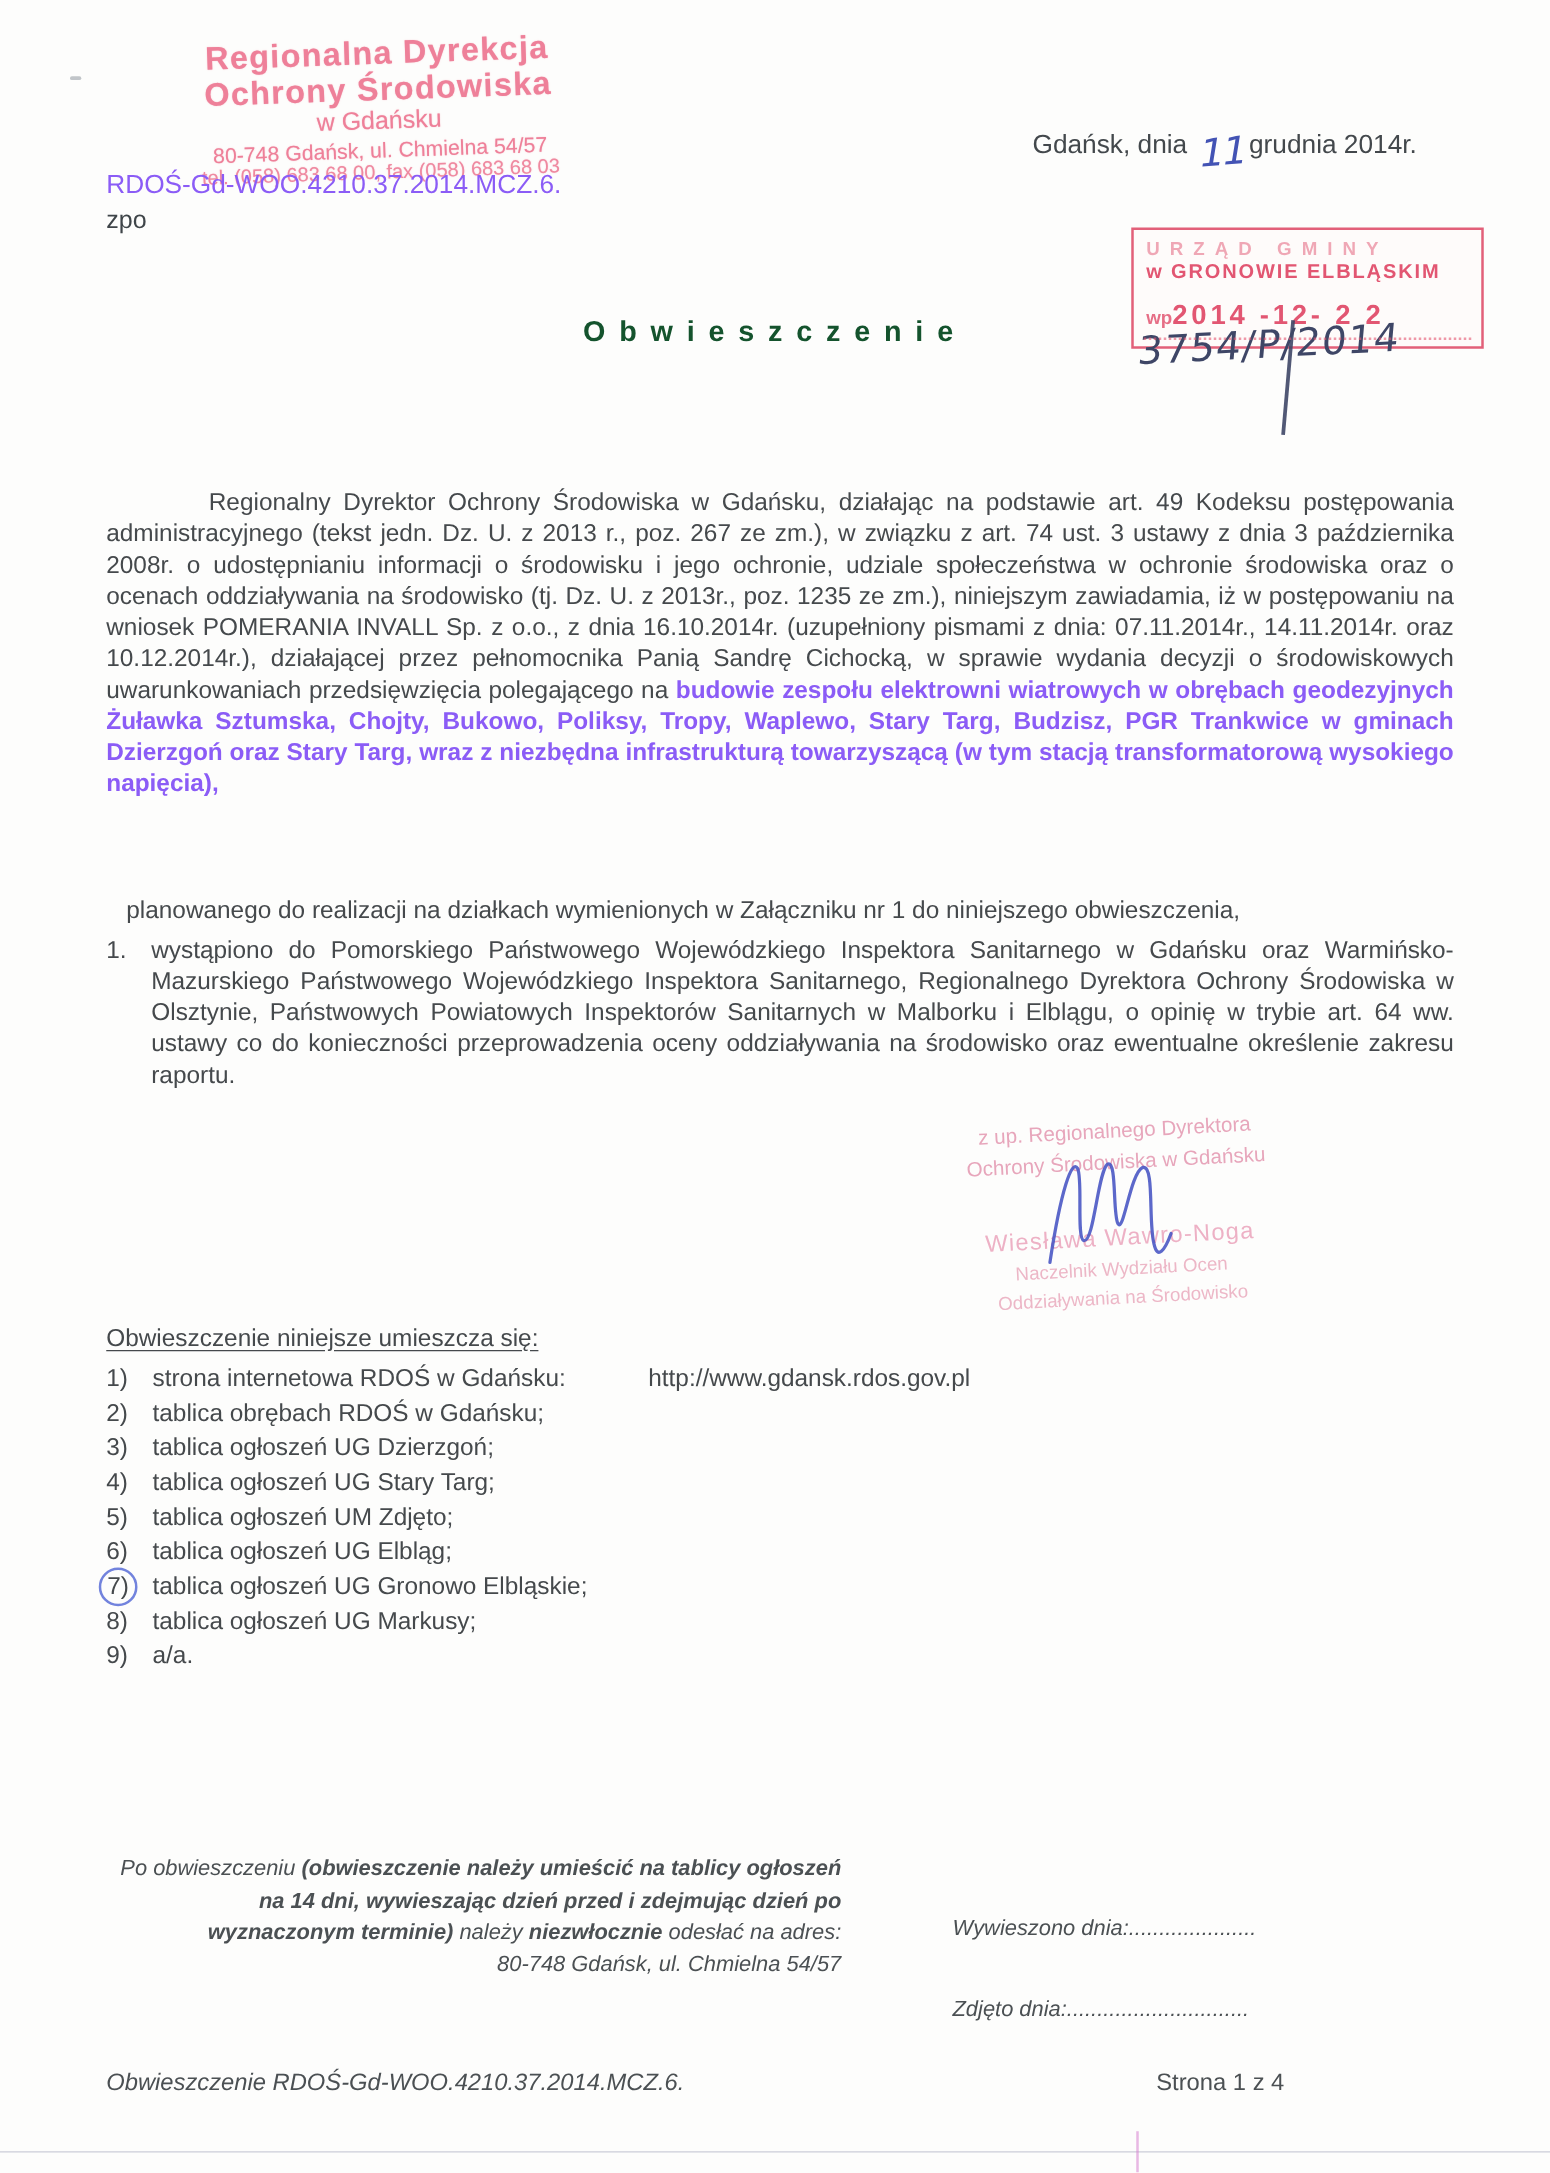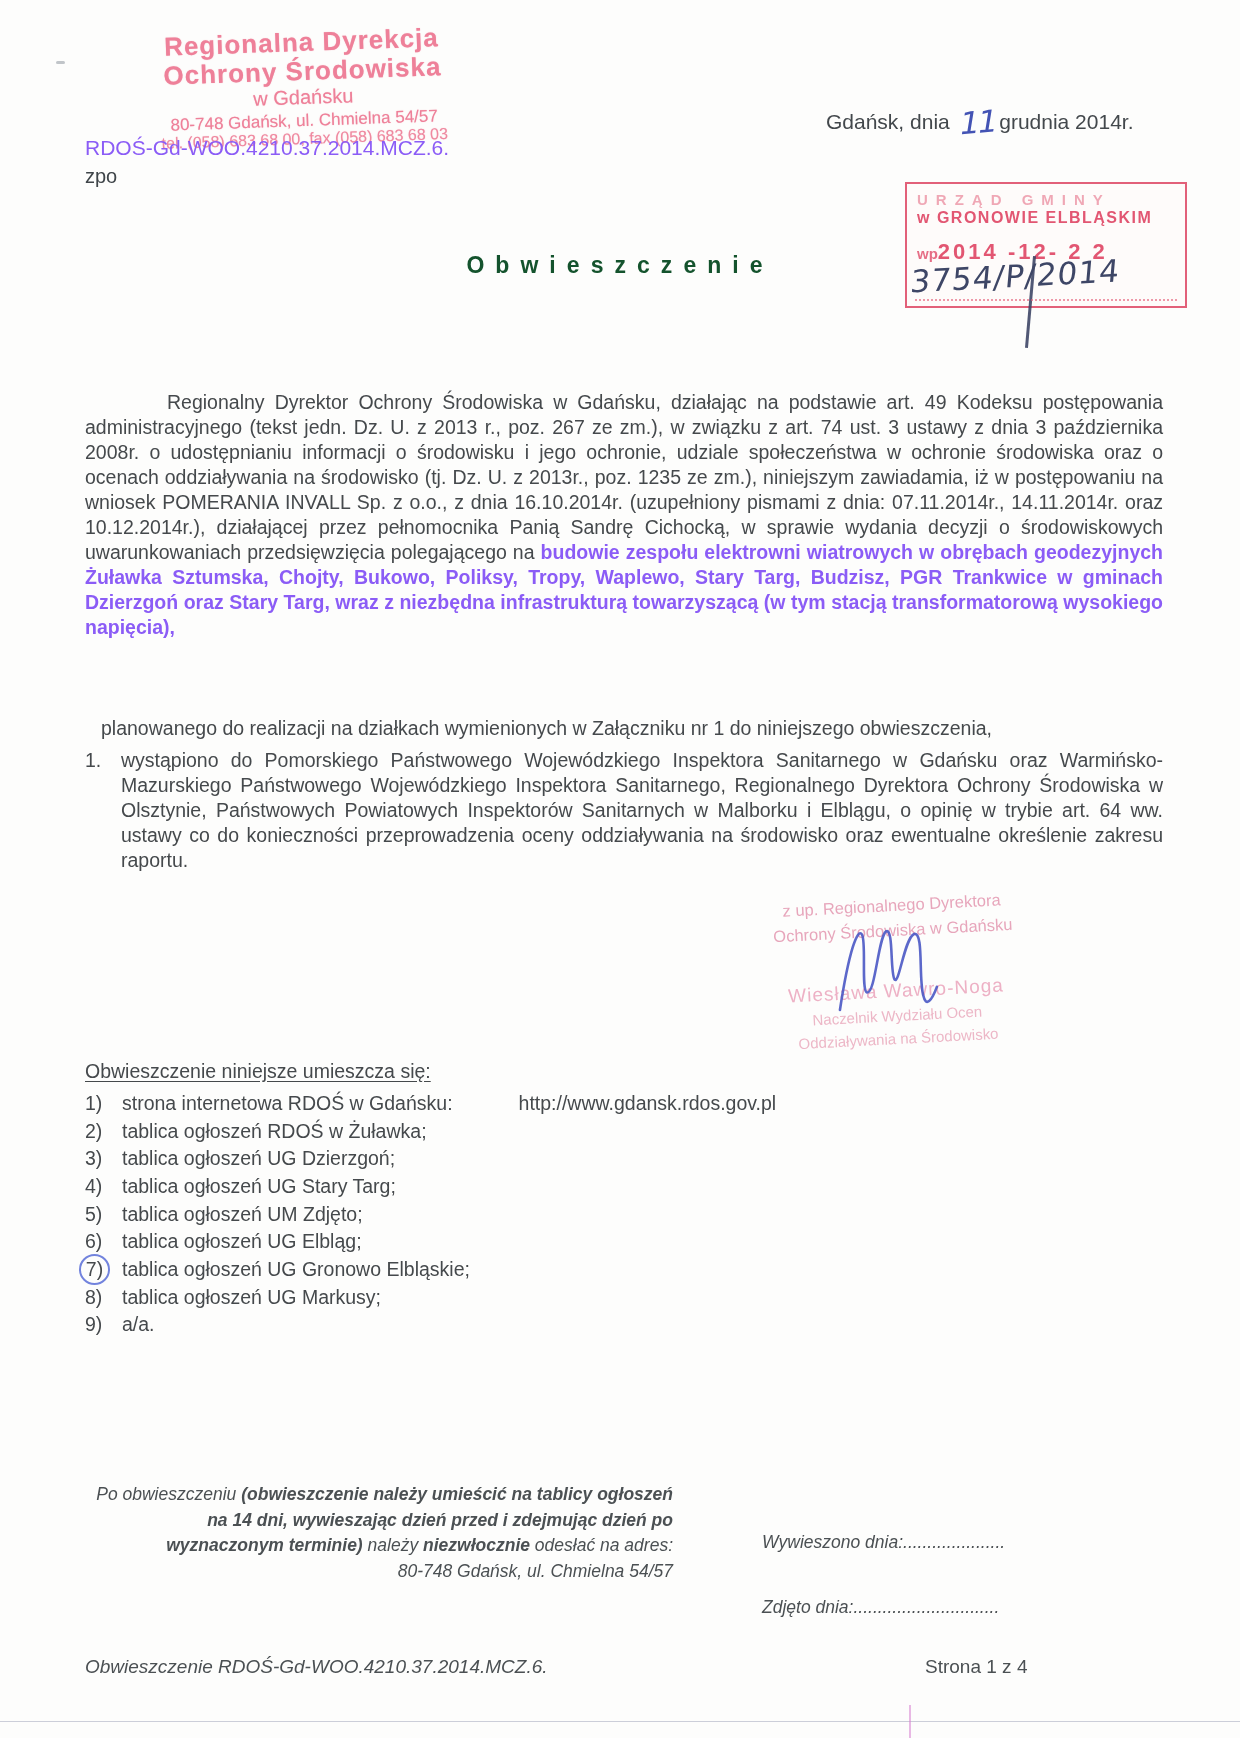--- a/index.html
+++ b/index.html
@@ -21,31 +21,31 @@
   .letterhead .l1,.letterhead .l2{font-size:26px;font-weight:600;letter-spacing:1px;}
   .letterhead .l3{font-size:20px;font-weight:500;}
   .letterhead .l4{font-size:17px;margin-top:2px;}
   .letterhead .l5{font-size:16px;opacity:.92;}
 
   
   .case-number{left:85px;top:136px;font-size:21px;color:#8b5cf6;}
   .zpo{left:85px;top:165px;font-size:20px;color:#3f4549;}
 
   
-  .dateline{left:826px;top:104px;font-size:21px;color:#43484c;display:flex;align-items:center;white-space:nowrap;}
+  .dateline{left:826px;top:104px;font-size:21px;color:#43484c;display:flex;white-space:nowrap;}
   .hand-day{
     display:inline-block;margin:0 4px 0 10px;
     font-size:31px;color:#4353b4;font-weight:500;
     transform:skewX(-14deg) rotate(-5deg);
     font-family:"DejaVu Sans", sans-serif;letter-spacing:-2px;
   }
 
   
   .intake{
-    left:905px;top:182px;width:282px;height:126px;
+    left:905px;top:182px;width:282px;height:97px;
     border:2px solid #e26079;background:rgba(255,245,247,.35);
     padding:7px 10px 4px 10px;box-sizing:border-box;
     color:#e25672;overflow:visible;
   }
   .intake .office1{font-size:15px;font-weight:700;letter-spacing:8px;opacity:.5;filter:blur(.4px);white-space:nowrap;}
   .intake .office2{font-size:16px;font-weight:700;letter-spacing:1.5px;margin-top:1px;white-space:nowrap;}
   .intake .daterow{margin-top:12px;display:flex;align-items:baseline;}
   .intake .wp{font-size:15px;font-weight:600;opacity:.85;}
   .intake .stampdate{font-size:22px;font-weight:700;letter-spacing:3px;white-space:nowrap;}
   .intake .dots{position:absolute;left:8px;right:8px;bottom:5px;border-bottom:2px dotted rgba(226,86,114,.6);}
@@ -172,21 +172,21 @@
 
   <div class="abs dist-heading">Obwieszczenie niniejsze umieszcza się:</div>
 
   <div class="abs dist-row" style="top:1092px">
     <span class="num">1)</span>
     <span>strona internetowa RDOŚ w Gdańsku:</span>
     <span class="url">http://www.gdansk.rdos.gov.pl</span>
   </div>
   <div class="abs dist-row" style="top:1120px">
     <span class="num">2)</span>
-    <span>tablica ogłoszeń RDOŚ w Żuławka;</span>
+    <span>tablica obrębach RDOŚ w Gdańsku;</span>
   </div>
   <div class="abs dist-row" style="top:1147px">
     <span class="num">3)</span>
     <span>tablica ogłoszeń UG Dzierzgoń;</span>
   </div>
   <div class="abs dist-row" style="top:1175px">
     <span class="num">4)</span>
     <span>tablica ogłoszeń UG Stary Targ;</span>
   </div>
   <div class="abs dist-row" style="top:1203px">

